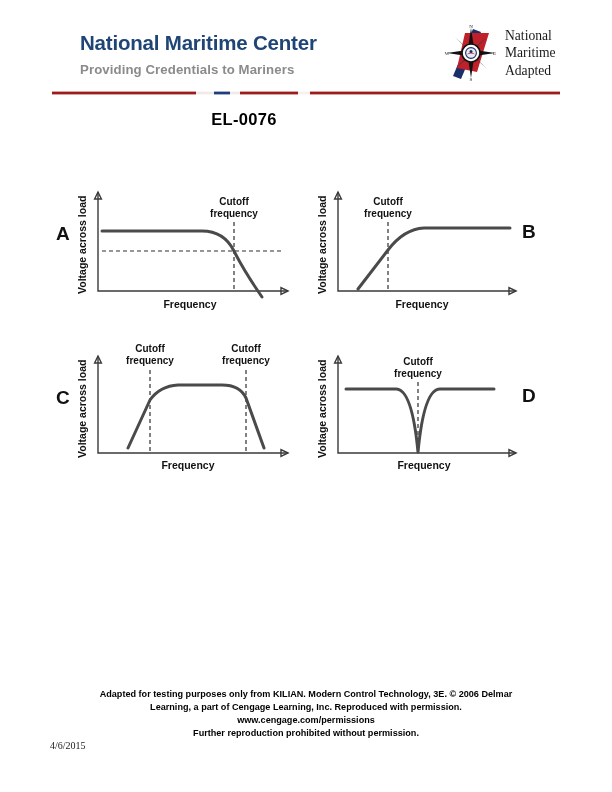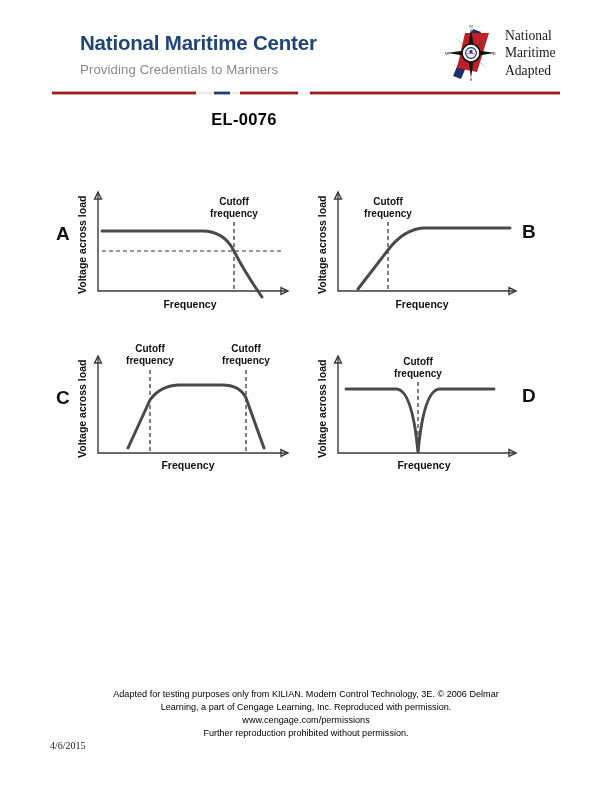--- a/index.html
+++ b/index.html
@@ -35,21 +35,21 @@
     font-weight: bold;
     color: #1f4476;
     letter-spacing: -0.2px;
     line-height: 1;
     white-space: nowrap;
   }
   .brand-subtitle {
     margin-top: 9px;
     font-family: "Liberation Sans", sans-serif;
     font-size: 13.2px;
-    font-weight: normal;
+    font-weight: bold;
     color: #8b8b8b;
     letter-spacing: 0.1px;
     line-height: 1;
     white-space: nowrap;
   }
 
   .logo-block {
     position: absolute;
     left: 443px;
     top: 24px;
@@ -140,21 +140,21 @@
 
   
   .footer {
     position: absolute;
     left: 0;
     top: 688px;
     width: 612px;
     text-align: center;
     font-family: "Liberation Sans", sans-serif;
     font-size: 9.1px;
-    font-weight: normal;
+    font-weight: bold;
     line-height: 1.42;
     color: #000;
   }
   .footer-line { display: block; }
 
   .datestamp {
     position: absolute;
     left: 50px;
     top: 740px;
     font-family: "Liberation Serif", serif;

